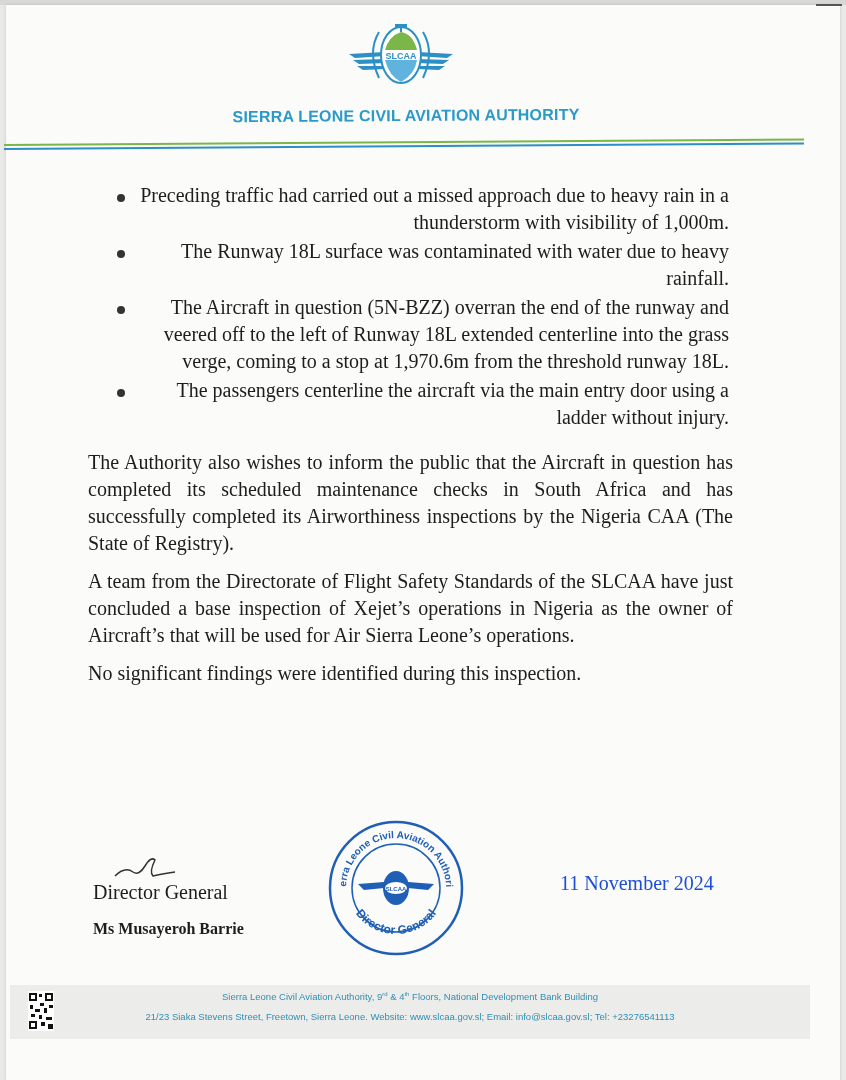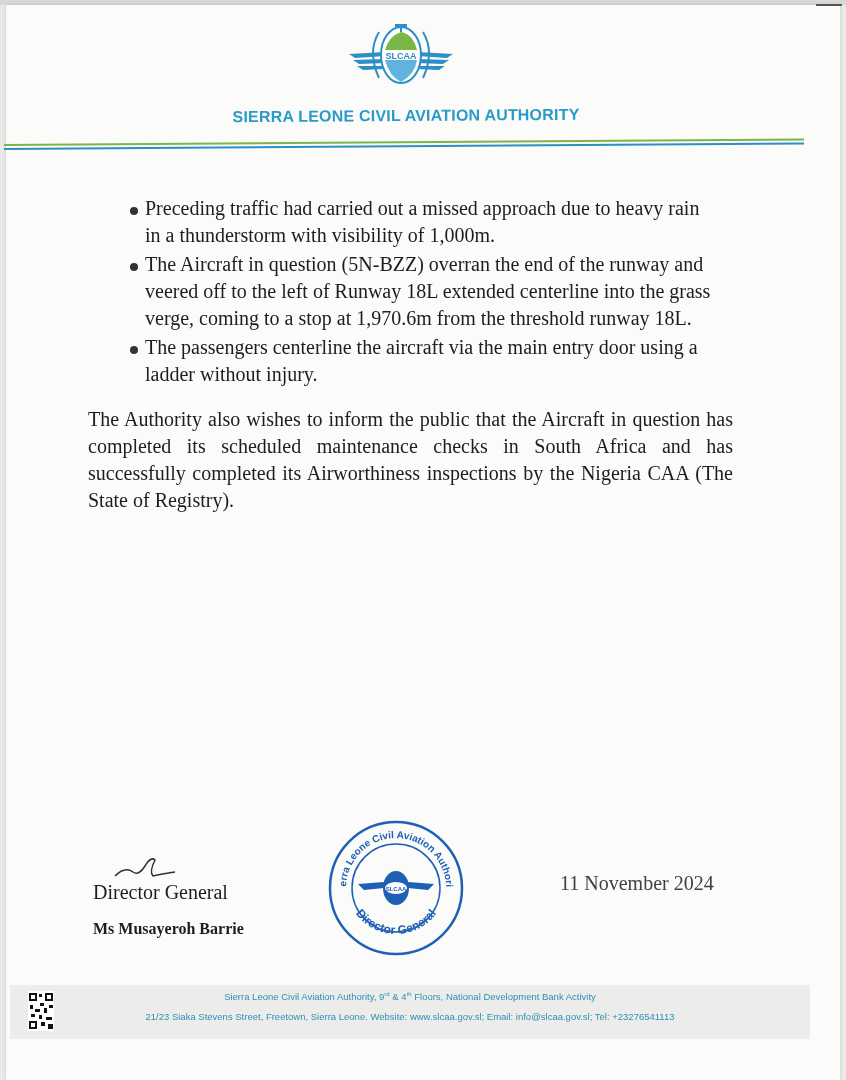--- a/index.html
+++ b/index.html
@@ -23,36 +23,36 @@
     color: #2a9ac9; letter-spacing: 0.2px; transform: rotate(-0.4deg);
   }
   .rule { position: absolute; left: 4px; width: 800px; transform: rotate(-0.4deg); transform-origin: left; }
   .rule.green { top: 144px; height: 2px; background: #7ab648; }
   .rule.blue { top: 148px; height: 2px; background: #2c8fc5; }
 
   .content {
     position: absolute; left: 88px; top: 178px; width: 645px;
     font-size: 20px; line-height: 27px; color: #1d1d1d;
   }
-  ul.bullets { list-style: none; margin: 17px; padding: 0; }
+  ul.bullets { list-style: none; margin: 4px; padding: 0; text-align: right; }
   ul.bullets li { position: relative; padding-left: 26px; margin-bottom: 2px; }
   ul.bullets li .dot {
     position: absolute; left: 25px; top: 12px; width: 8px; height: 8px;
     border-radius: 50%; background: #333;
   }
   ul.bullets li .txt { display: block; padding-left: 14px; }
   p.para { margin: 11px 0 0 0; text-align: justify; }
   p.para.first { margin-top: 18px; }
 
   .signature {
     position: absolute; left: 95px; top: 852px; width: 90px; height: 30px;
   }
   .dg-title { position: absolute; left: 93px; top: 881px; font-size: 20px; color: #1d1d1d; }
   .dg-name { position: absolute; left: 93px; top: 920px; font-size: 16px; font-weight: bold; color: #1d1d1d; }
-  .date { position: absolute; left: 560px; top: 872px; font-size: 20px; color: #404040; text-align: right; }
+  .date { position: absolute; left: 560px; top: 872px; font-size: 20px; color: #1d4ed8; text-align: right; }
   .stamp { position: absolute; left: 326px; top: 818px; width: 140px; height: 140px; }
 
   .footer {
     position: absolute; left: 10px; top: 985px; width: 800px; height: 54px;
     background: #ececea;
   }
   .qr { position: absolute; left: 28px; top: 991px; width: 26px; height: 40px; }
   .footer-line {
     position: absolute; left: 0; width: 846px; text-align: center;
     font-family: "Liberation Sans", sans-serif; font-size: 9.5px; color: #2f8fb5;
@@ -86,28 +86,34 @@
 <div class="rule blue"></div>
 
 <div class="content">
   <ul class="bullets">
     <li>
         <span class="dot"></span>
         <span class="txt">Preceding traffic had carried out a missed approach due to heavy rain in a thunderstorm with visibility of 1,000m.</span>
       </li>
     <li>
         <span class="dot"></span>
+        <span class="txt">The Runway 18L surface was contaminated with water due to heavy rainfall.</span>
+      </li>
+    <li>
+        <span class="dot"></span>
         <span class="txt">The Aircraft in question (5N-BZZ) overran the end of the runway and veered off to the left of Runway 18L extended centerline into the grass verge, coming to a stop at 1,970.6m from the threshold runway 18L.</span>
       </li>
     <li>
         <span class="dot"></span>
         <span class="txt">The passengers centerline the aircraft via the main entry door using a ladder without injury.</span>
       </li>
   </ul>
   <p class="para first">The Authority also wishes to inform the public that the Aircraft in question has completed its scheduled maintenance checks in South Africa and has successfully completed its Airworthiness inspections by the Nigeria CAA (The State of Registry).</p>
+  <p class="para">A team from the Directorate of Flight Safety Standards of the SLCAA have just concluded a base inspection of Xejet’s operations in Nigeria as the owner of Aircraft’s that will be used for Air Sierra Leone’s operations.</p>
+  <p class="para">No significant findings were identified during this inspection.</p>
 </div>
 
 <svg class="signature" viewBox="0 0 90 30">
   <path d="M20 24 Q30 14 38 20 Q44 24 50 14 Q56 4 60 8 Q54 20 58 24 Q66 22 80 20" stroke="#333" stroke-width="1.5" fill="none"></path>
 </svg>
 <div class="dg-title">Director General</div>
 <div class="dg-name">Ms Musayeroh Barrie</div>
 <div class="date">11 November 2024</div>
 
 <svg class="stamp" viewBox="0 0 140 140">
@@ -143,14 +149,14 @@
   <rect x="2" y="14" width="3" height="4" fill="#111"></rect>
     <rect x="7" y="18" width="5" height="3" fill="#111"></rect>
   <rect x="16" y="17" width="3" height="5" fill="#111"></rect>
     <rect x="21" y="14" width="4" height="3" fill="#111"></rect>
   <rect x="3" y="23" width="4" height="3" fill="#111"></rect>
     <rect x="11" y="24" width="3" height="4" fill="#111"></rect>
   <rect x="18" y="26" width="6" height="3" fill="#111"></rect>
     <rect x="13" y="31" width="4" height="4" fill="#111"></rect>
   <rect x="20" y="33" width="5" height="5" fill="#111"></rect>
 </svg>
-<div class="footer-line l1"><span>Sierra Leone Civil Aviation Authority, 9</span><sup>rd</sup><span> &amp; 4</span><sup>th</sup><span> Floors, National Development Bank Activity</span></div>
+<div class="footer-line l1"><span>Sierra Leone Civil Aviation Authority, 9</span><sup>rd</sup><span> &amp; 4</span><sup>th</sup><span> Floors, National Development Bank Building</span></div>
 <div class="footer-line l2">21/23 Siaka Stevens Street, Freetown, Sierra Leone. Website: www.slcaa.gov.sl; Email: info@slcaa.gov.sl; Tel: +23276541113</div>
 
 </body></html>

